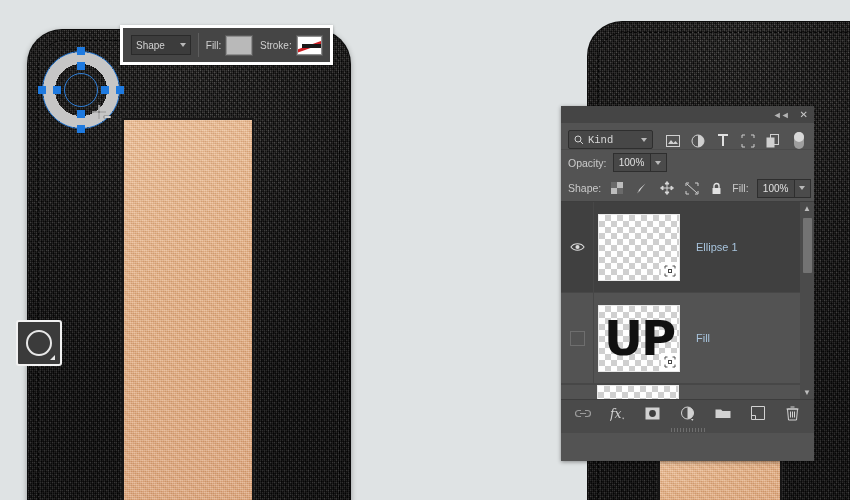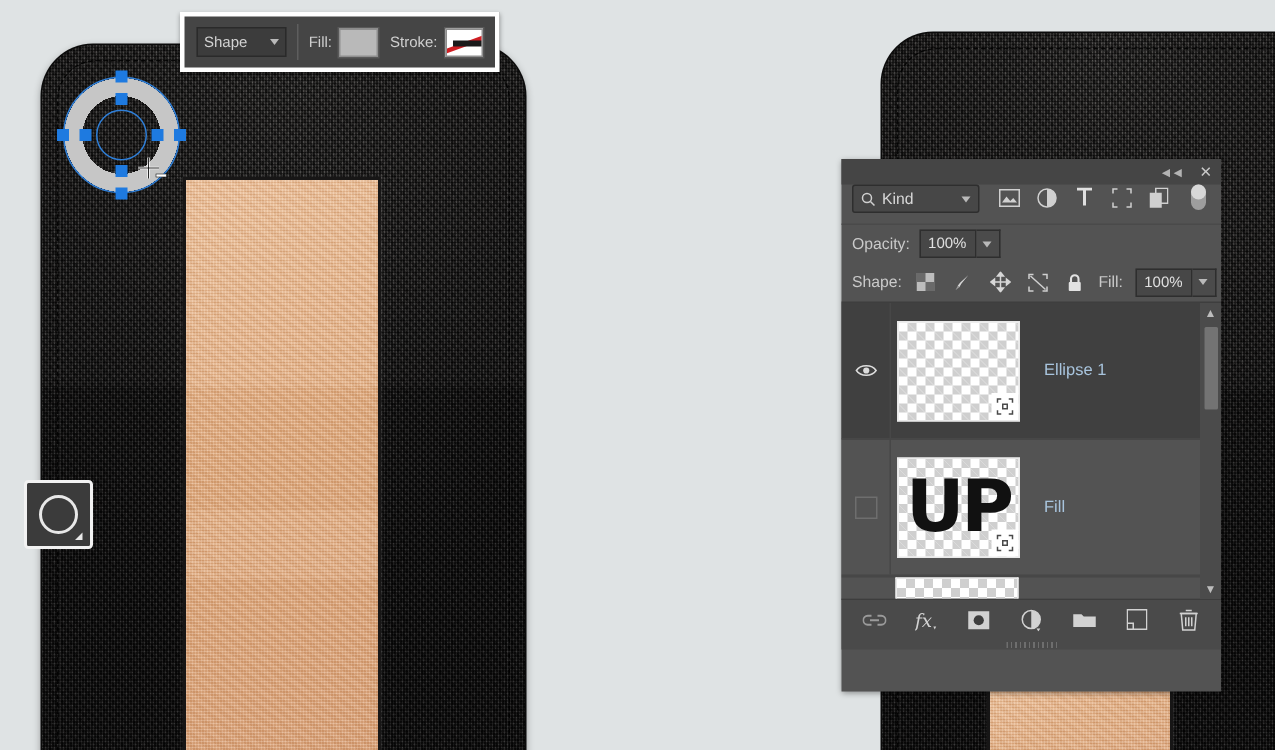--- a/index.html
+++ b/index.html
@@ -93,21 +93,21 @@
     position:absolute;left:16px;top:320px;width:42px;height:42px;
     background:#3b3b3b;border:2px solid #f2f2f2;border-radius:3px;
     display:flex;align-items:center;justify-content:center;
   }
   #toolChip .glyph{width:22px;height:22px;border:2px solid #e8e8e8;border-radius:50%;}
   #toolChip .corner{position:absolute;right:5px;bottom:4px;width:0;height:0;
     border-left:5px solid transparent;border-bottom:5px solid #e8e8e8;}
 
   
   #optionsBar{
-    position:absolute;left:120px;top:8px;width:213px;height:40px;
+    position:absolute;left:120px;top:25px;width:213px;height:40px;
     background:#454545;border:3px solid #ffffff;
     display:flex;align-items:center;padding:0 8px;box-sizing:border-box;
     box-shadow:0 1px 3px rgba(0,0,0,.35);
   }
   .ob-select{
     width:70px;height:20px;background:#3c3c3c;border:1px solid #2a2a2a;
     display:flex;align-items:center;justify-content:space-between;
     padding:0 4px;box-sizing:border-box;color:#d2d2d2;font-size:10px;
   }
   .ob-sep{width:1px;height:24px;background:#5e5e5e;margin:0 7px;}
@@ -126,21 +126,21 @@
   }
   .panel-topbar{height:17px;background:#454545;display:flex;align-items:center;justify-content:flex-end;padding-right:6px;gap:11px;}
   .ic-collapse{color:#b3b3b3;font-size:9px;letter-spacing:-1px;}
   .ic-close{color:#c9c9c9;font-size:10px;}
   .tabs{height:21px;background:#454545;display:flex;align-items:stretch;position:relative;}
   .tab{padding:0 11px;display:flex;align-items:center;font-size:11px;color:#9a9a9a;background:#3f3f3f;border-right:1px solid #303030;}
   .tab.active{background:#535353;color:#e6e6e6;}
   .tab-menu{position:absolute;right:6px;top:5px;width:13px;}
   .tab-menu span{display:block;height:1px;background:#c2c2c2;margin:2.5px 0;}
 
-  .filter-row{height:26px;display:flex;align-items:flex-start;padding:0 7px;gap:0;border-bottom:1px solid #4a4a4a;}
+  .filter-row{height:26px;display:flex;align-items:flex-end;padding:0 7px;gap:0;border-bottom:1px solid #4a4a4a;font-family:Liberation Mono, monospace;}
   .kind-select{width:85px;height:19px;background:#474747;border:1px solid #2e2e2e;border-radius:2px;display:flex;align-items:center;padding:0 5px;box-sizing:border-box;color:#d8d8d8;font-size:10.5px;gap:4px;justify-content:space-between;}
   .kind-select .lf{display:flex;align-items:center;gap:4px;}
   .filter-icons{display:flex;align-items:center;gap:10px;margin-left:12px;color:#cfcfcf;}
   .fi{width:15px;height:15px;display:flex;align-items:center;justify-content:center;}
   .pill{width:10px;height:17px;border-radius:6px;background:#9e9e9e;position:relative;margin-left:4px;}
   .pill::after{content:"";position:absolute;left:0;top:0;width:10px;height:10px;border-radius:50%;background:#d8d8d8;}
 
   .blend-row{height:25px;display:flex;align-items:center;padding:0 7px;gap:6px;}
   .blend-select{width:148px;height:19px;background:#474747;border:1px solid #2e2e2e;border-radius:2px;display:flex;align-items:center;justify-content:space-between;padding:0 5px;box-sizing:border-box;color:#dcdcdc;font-size:10.5px;}
   .lbl{font-size:10.5px;color:#cacaca;white-space:nowrap;}

